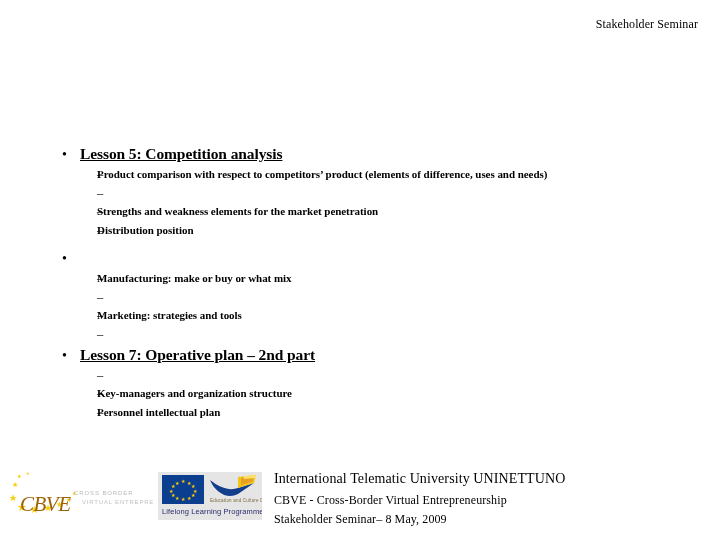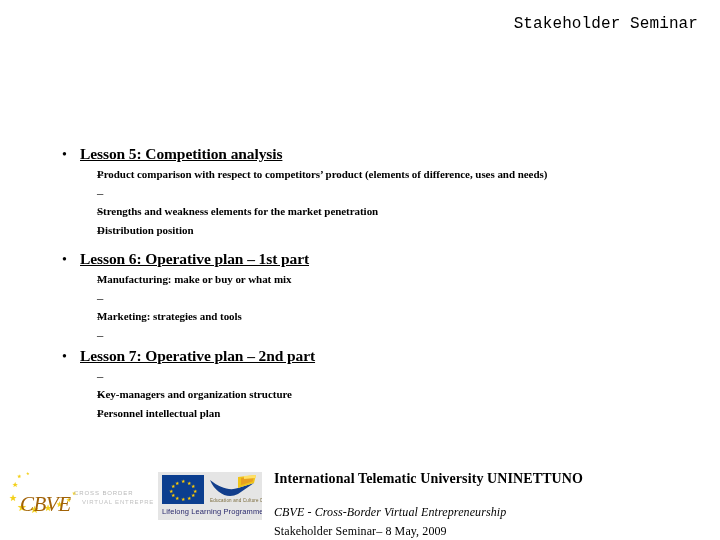--- a/index.html
+++ b/index.html
@@ -29,22 +29,22 @@
   .slide-header {
     position: absolute;
     left: 0;
     top: 14px;
     width: 712px;
     text-align: right;
     padding-right: 14px;
     box-sizing: border-box;
   }
   .slide-header-text {
-    font-family: Liberation Mono, monospace;
-    font-size: 16px;
+    font-family: Liberation Serif, serif;
+    font-size: 12px;
     letter-spacing: 0.1px;
     color: #000000;
     white-space: nowrap;
   }
 
   
   .body-area {
     position: absolute;
     left: 52px;
     top: 143px;
@@ -235,35 +235,35 @@
 
   
   .footer-text {
     position: absolute;
     left: 274px;
     top: 4px;
     width: 430px;
   }
   .footer-line1 {
     font-family: "Liberation Serif", "DejaVu Serif", serif;
-    font-weight: bold;
+    font-weight: normal;
     font-size: 14px;
     line-height: 18px;
     letter-spacing: 0.1px;
     white-space: nowrap;
   }
   .footer-line2,
   .footer-line3 {
     font-family: "Liberation Serif", "DejaVu Serif", serif;
     font-size: 12px;
     line-height: 18px;
     letter-spacing: 0.1px;
     white-space: nowrap;
   }
-  .footer-line2 { margin-top: 15px; font-style: italic; }
+  .footer-line2 { margin-top: 3px; }
   .footer-line3 { margin-top: 1px; }
 
   .bottom-edge {
     position: absolute;
     left: 0;
     bottom: 0;
     width: 720px;
     height: 2px;
     background: #ffffff;
   }
@@ -301,21 +301,20 @@
           <span class="sub-text">Distribution position</span>
         </li>
       </ul>
     </div>
 
     <div class="gap-sm"></div>
 
     <div class="section">
       <div class="section-head">
         <span class="bullet-dot">•</span>
-        <span class="section-title">Lesson 6: Operative plan – 1st part</span>
       </div>
       <ul class="sub-list">
         <li class="sub-item">
           <span class="dash">–</span>
           <span class="sub-text">Manufacturing: make or buy or what mix</span>
         </li>
         <li class="sub-item">
           <span class="dash">–</span>
         </li>
         <li class="sub-item">

